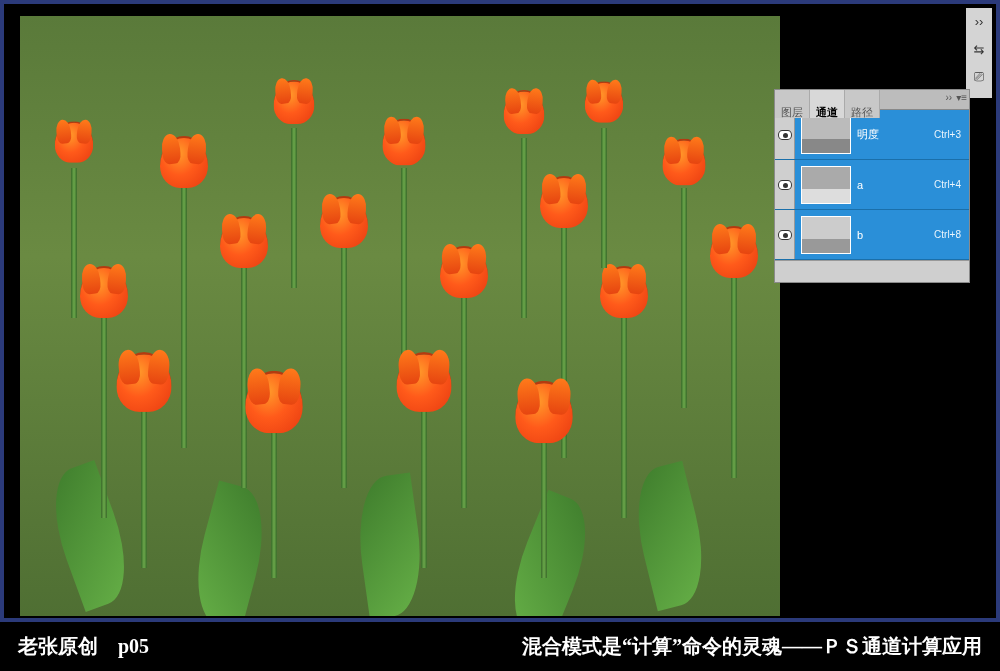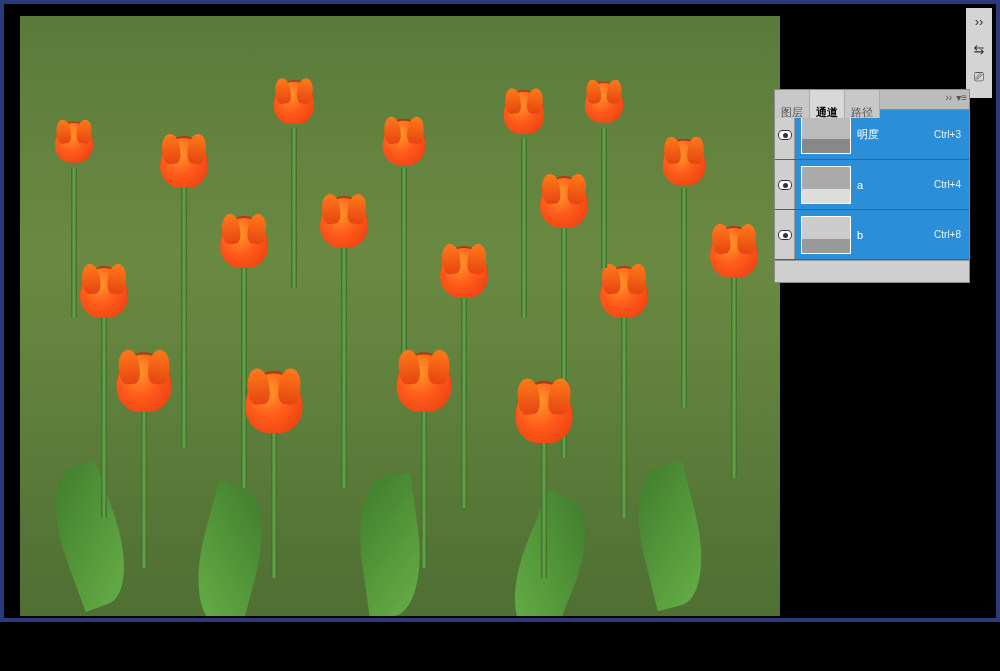--- a/index.html
+++ b/index.html
@@ -314,13 +314,19 @@
           <div class="ch-name">b</div>
           <div class="shortcut">Ctrl+8</div>
         </div>
       </div>
     <div class="panel-footer"></div>
   </div>
 
 </div>
 
 <div class="caption-bar">
+  <div>
+    <span>老张原创</span>
+    &nbsp;&nbsp;
+    <span>p05</span>
+  </div>
+  <div>混合模式是“计算”命令的灵魂——ＰＳ通道计算应用</div>
 </div>
 
 </body></html>

